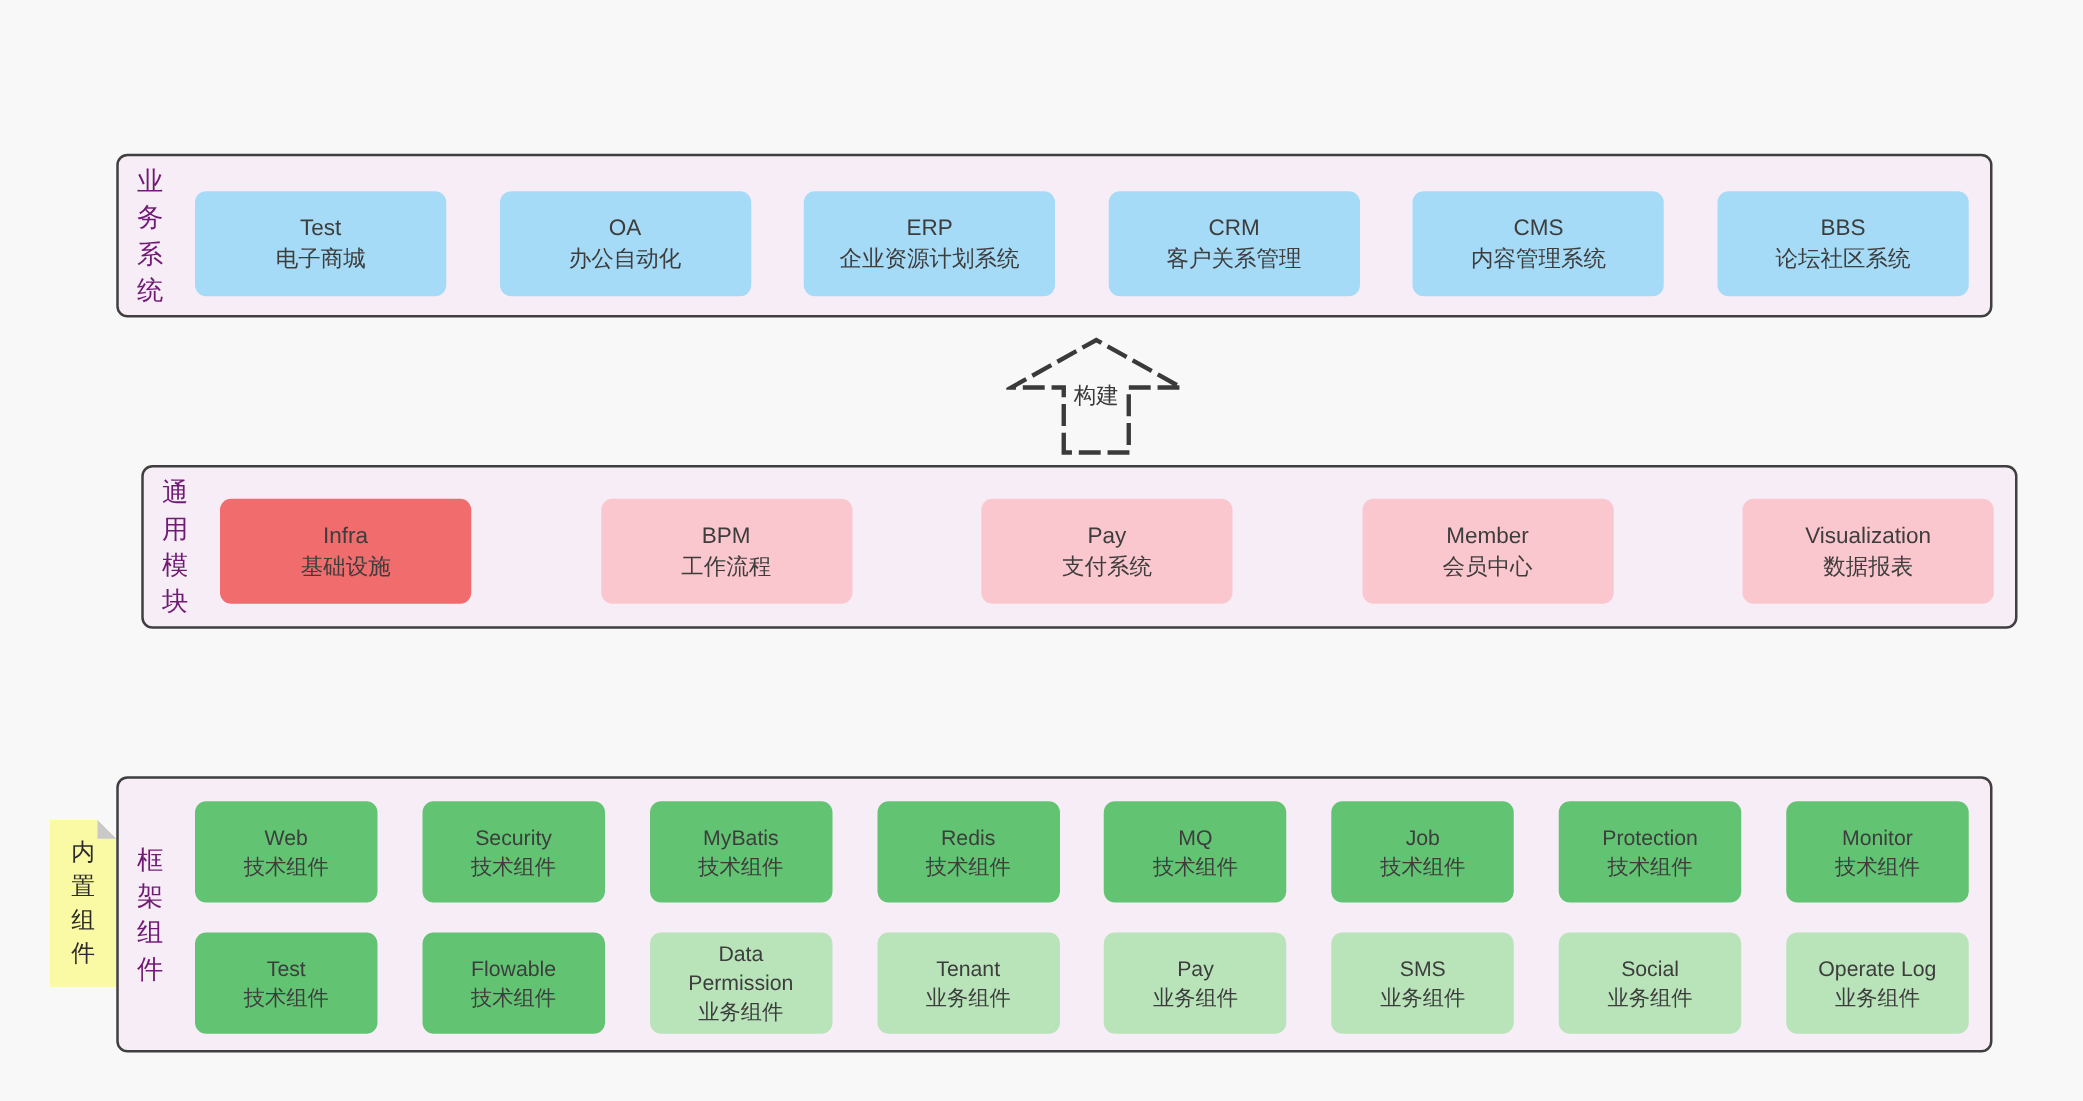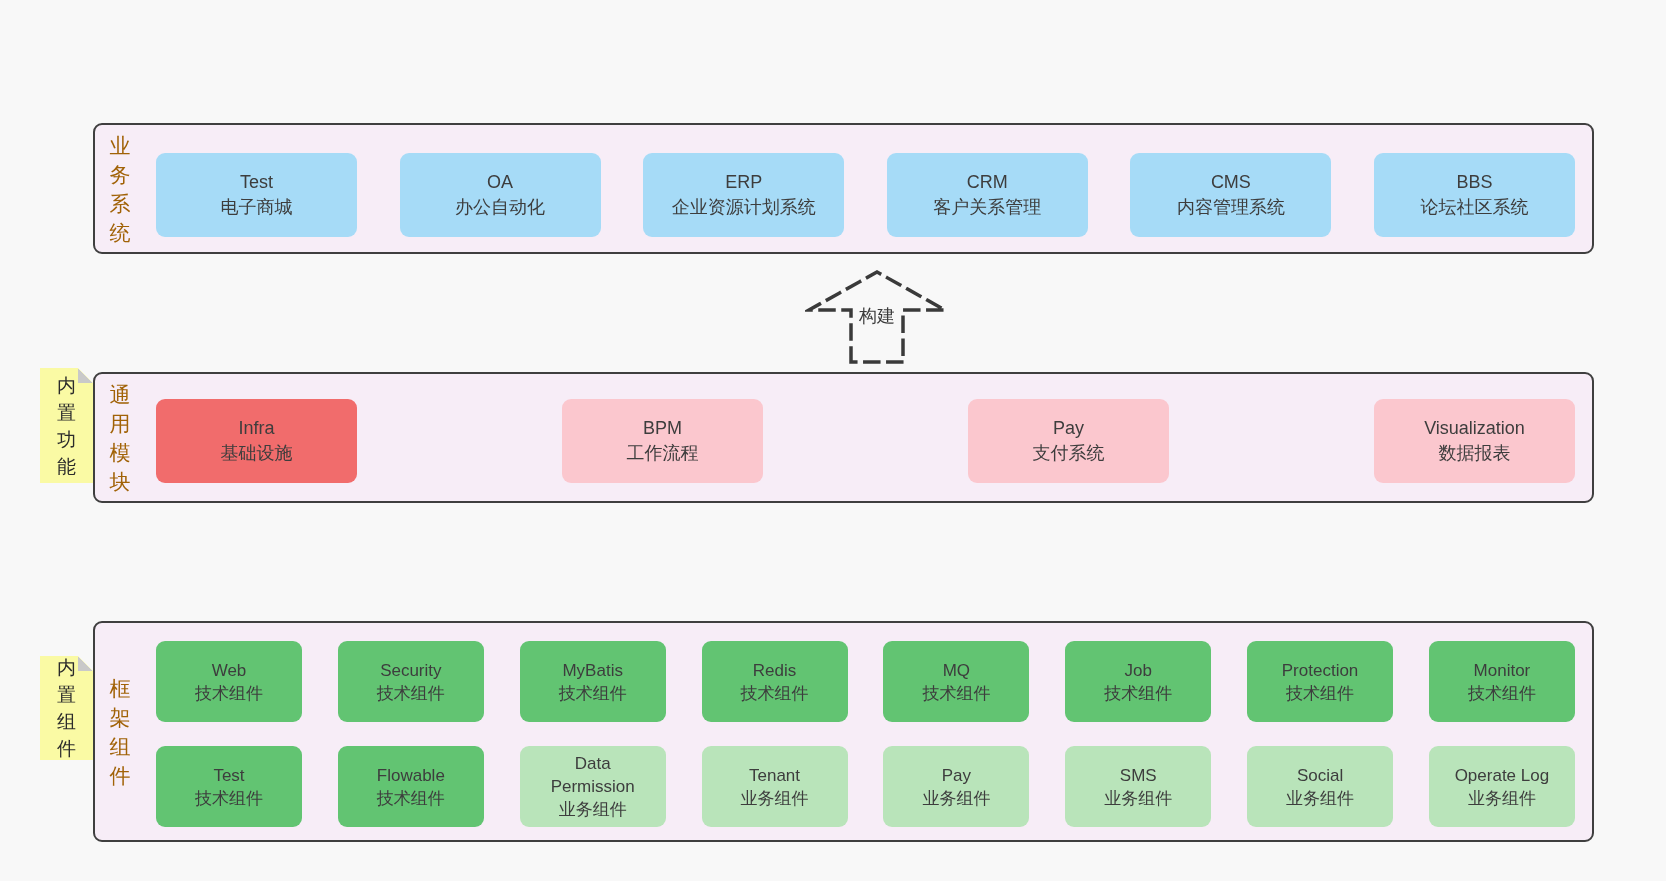--- a/index.html
+++ b/index.html
@@ -9,26 +9,26 @@
     --fold:#c9c9c9; --text:#3d3d3d; --dash:#3a3a3a;
   }
   *{margin:0;padding:0;box-sizing:border-box;}
   html,body{background:var(--page-bg);}
   body{font-family:"Liberation Sans","DejaVu Sans",sans-serif;}
   .page{position:relative;width:1666px;height:881px;background:var(--page-bg);overflow:hidden;}
 
   .layer{position:absolute;left:93px;width:1501px;background:var(--layer-bg);
          border:2px solid var(--border);border-radius:9px;z-index:1;}
   .layer-business{top:123px;height:131px;}
-  .layer-modules{top:372px;height:131px;}
+  .layer-modules{top:372px;height:131px;margin-left:20px;}
   .layer-components{top:621px;height:221px;}
 
   .layer-label{position:absolute;left:12px;top:0;bottom:0;display:flex;align-items:center;}
   .layer-label .vtext{width:26px;font-size:21px;line-height:29px;text-align:center;
-                      word-break:break-all;color:#a16207;}
+                      word-break:break-all;color:#701a75;}
 
   .boxes-row{position:absolute;left:61px;right:17px;display:flex;justify-content:space-between;}
   .layer-business .boxes-row{top:28px;}
   .layer-modules .boxes-row{top:25px;}
   .layer-components .row1{top:18px;}
   .layer-components .row2{top:123px;gap:23px;}
 
   .box{border-radius:9px;display:flex;flex-direction:column;align-items:center;
        justify-content:center;text-align:center;color:var(--text);
        font-size:18px;line-height:25px;}
@@ -37,21 +37,21 @@
   .layer-components .box .en{max-width:118px;}
   .box.blue{background:var(--blue);}
   .box.red{background:var(--red);}
   .box.pink{background:var(--pink);}
   .box.green{background:var(--green);}
   .box.lightgreen{background:var(--light-green);}
 
   .sticky{position:absolute;left:40px;width:53px;display:flex;align-items:center;
           justify-content:center;z-index:0;}
   .sticky-modules{top:368px;height:115px;}
-  .sticky-components{top:656px;height:104px;}
+  .sticky-components{top:656px;height:134px;}
   .sticky .bg{position:absolute;inset:0;background:var(--yellow);
               clip-path:polygon(0 0,calc(100% - 15px) 0,100% 15px,100% 100%,0 100%);}
   .sticky .fold{position:absolute;top:0;right:0;width:15px;height:15px;
                 background:linear-gradient(to top right,var(--fold) 49.5%,transparent 50%);}
   .sticky .vtext{position:relative;width:22px;font-size:19px;line-height:27px;
                  text-align:center;word-break:break-all;color:#2b2b2b;}
 
   .arrow{position:absolute;width:144px;height:96px;z-index:2;}
   .arrow-build{left:805px;top:268px;}
   .arrow-implement{left:817px;top:516px;}
@@ -96,44 +96,43 @@
     </div>
   </div>
 
   <div class="arrow arrow-build">
     <svg viewBox="0 0 144 96">
       <path d="M46 94 L46 42 L4 42 L72 4 L140 42 L98 42 L98 94 Z" fill="none" stroke="#3a3a3a" stroke-width="3.5" stroke-dasharray="14 9" stroke-linecap="square"></path>
     </svg>
     <div class="arrow-label">构建</div>
   </div>
 
-  <div class="sticky sticky-modules">
-    <div class="bg"></div>
-    <div class="fold"></div>
-    <div class="vtext">内置功能</div>
-  </div>
 
   <div class="layer layer-modules">
     <div class="layer-label">
       <div class="vtext">通用模块</div>
     </div>
     <div class="boxes-row">
       <div class="box red">
         <div class="en">Infra</div>
         <div class="zh">基础设施</div>
       </div>
       <div class="box pink">
         <div class="en">BPM</div>
         <div class="zh">工作流程</div>
       </div>
       <div class="box pink">
         <div class="en">Pay</div>
         <div class="zh">支付系统</div>
       </div>
       <div class="box pink">
+        <div class="en">Member</div>
+        <div class="zh">会员中心</div>
+      </div>
+      <div class="box pink">
         <div class="en">Visualization</div>
         <div class="zh">数据报表</div>
       </div>
     </div>
   </div>
 
 
   <div class="sticky sticky-components">
     <div class="bg"></div>
     <div class="fold"></div>

